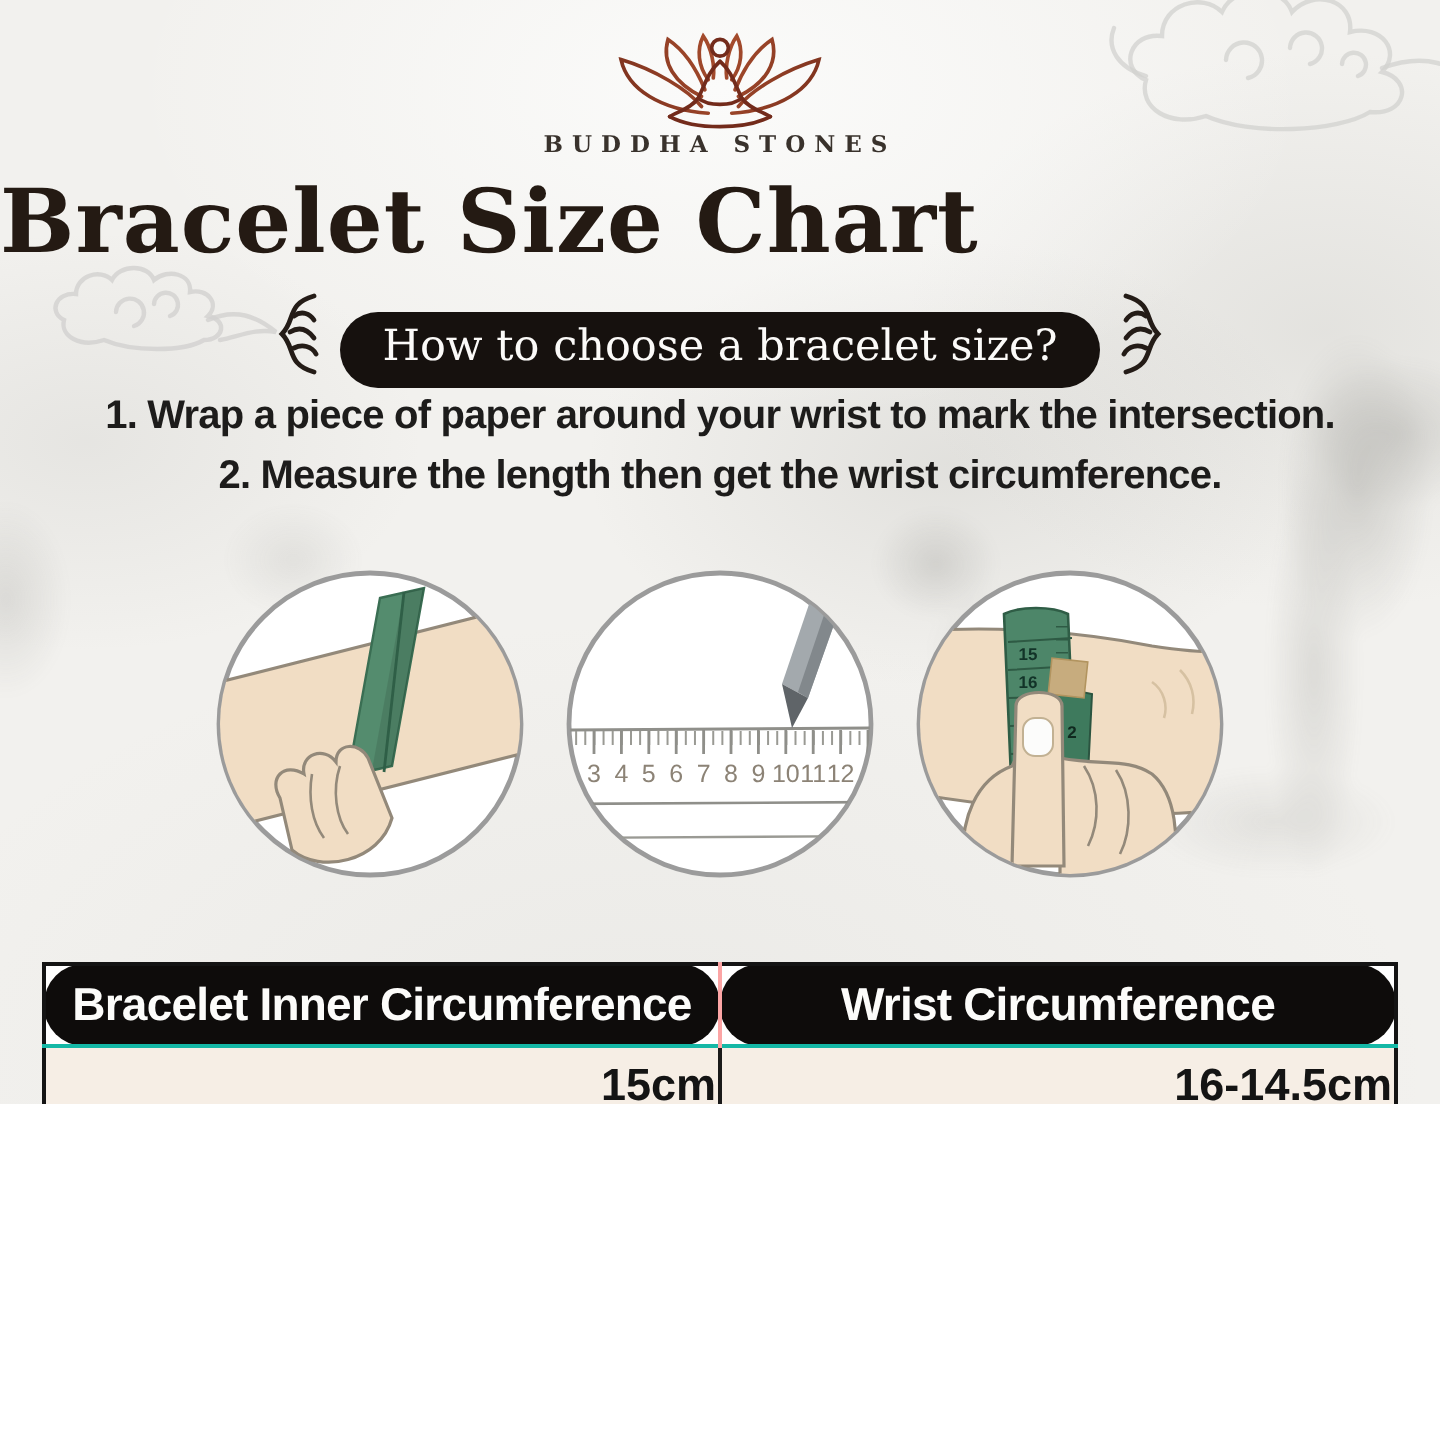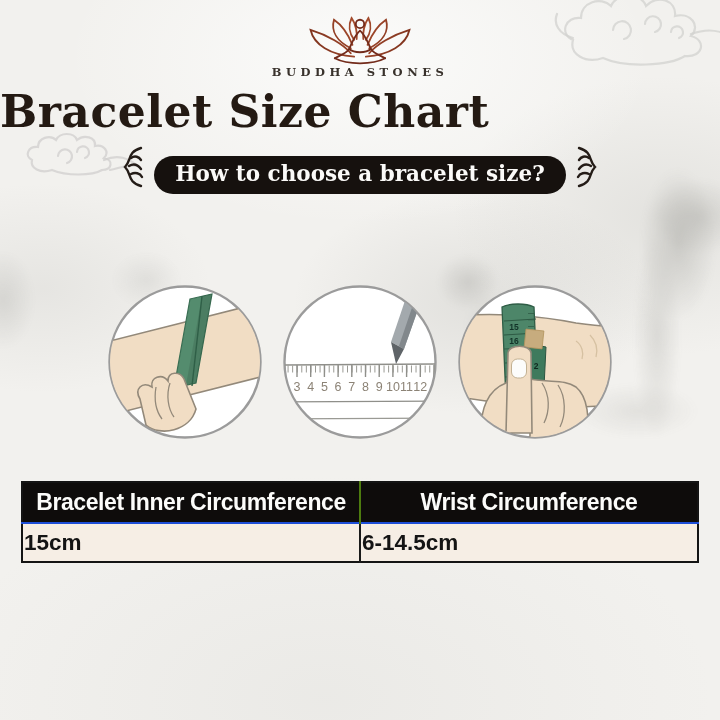--- a/index.html
+++ b/index.html
@@ -1,18 +1,18 @@
 <!DOCTYPE html>
 <html><head>
 <meta charset="utf-8">
 <style>
   html,body{margin:0;padding:0;}
   body{width:720px;height:720px;font-family:"Liberation Sans",sans-serif;}
   .stage{
-    position:relative;width:720px;height:720px;overflow:hidden;
+    position:relative;width:720px;height:552px;overflow:hidden;
     background:
       radial-gradient(420px 240px at 50% 8%, #fbfbfa 0%, rgba(251,251,250,0) 70%),
       radial-gradient(300px 200px at 92% 30%, rgba(168,168,162,.20) 0%, rgba(168,168,162,0) 70%),
       radial-gradient(260px 160px at 66% 42%, rgba(150,150,144,.18) 0%, rgba(150,150,144,0) 70%),
       radial-gradient(240px 150px at 6% 40%, rgba(160,160,155,.15) 0%, rgba(160,160,155,0) 70%),
       radial-gradient(520px 300px at 45% 97%, rgba(190,190,185,.14) 0%, rgba(190,190,185,0) 75%),
       #f2f1ee;
   }
   
   .mtn{position:absolute;filter:blur(2.5px);pointer-events:none;}
@@ -39,37 +39,37 @@
   .logo{position:absolute;top:13px;left:50%;transform:translateX(-50%);}
   .brand{position:absolute;top:65px;left:0;width:100%;text-align:center;
     font-family:"DejaVu Serif",serif;font-weight:700;font-size:11.5px;
     letter-spacing:4.5px;color:#39322c;}
   .title{position:absolute;top:86px;left:0;width:100%;text-align:left;
     font-family:"DejaVu Serif",serif;font-weight:700;font-size:44px;
     color:#241a13;letter-spacing:.5px;}
   .badge-row{position:absolute;top:140px;left:0;width:100%;
     display:flex;justify-content:center;align-items:center;gap:9px;}
   .badge{background:#16110e;color:#fbfaf8;font-family:"DejaVu Serif",serif;
-    font-weight:700;font-size:21.5px;line-height:1;padding:7px 21px 9px;border-radius:19px;margin-top:16px;}
+    font-weight:400;font-size:21.5px;line-height:1;padding:7px 21px 9px;border-radius:19px;margin-top:16px;}
   .ornament path{stroke:#241c17;stroke-width:2.4;fill:none;stroke-linecap:round;}
   .ornament.flip{transform:scaleX(-1);}
   .instructions{position:absolute;top:193px;left:0;width:100%;text-align:center;
     font-size:20px;font-weight:700;color:#1d1c1b;line-height:30px;letter-spacing:-.4px;}
   
   .circles{position:absolute;top:283px;left:0;width:100%;
     display:flex;justify-content:center;gap:17px;}
   
   .size-table{position:absolute;top:481px;left:21px;width:678px;
     border-collapse:collapse;table-layout:fixed;background:#fff;
     border:2px solid #141414;}
   .size-table th{background:#0e0c0b;color:#fcfcfa;font-size:23px;font-weight:700;
-    height:37px;letter-spacing:-.4px;}
-  .size-table th + th{border-left:2px solid #4d7c0f;}
-  .size-table td{font-size:22.5px;font-weight:700;text-align:left;height:35px;
-    color:#141414;border-top:2px solid #1d4ed8;}
+    height:37px;letter-spacing:-.4px;border-radius:20px;}
+  .size-table th + th{border-left:2px solid #fca5a5;}
+  .size-table td{font-size:22.5px;font-weight:700;text-align:right;height:35px;
+    color:#141414;border-top:2px solid #14b8a6;}
   .size-table td + td{border-left:2px solid #1a1a1a;}
   .size-table tr.alt td{background:#f6eee5;}
 </style>
 </head>
 <body>
 
 <div class="stage">
 
   <div class="mtn mtn-right"></div>
   <div class="mtn mtn-center"></div>
@@ -126,20 +126,24 @@
     </svg>
     <div class="badge">How to choose a bracelet size?</div>
     <svg class="ornament flip" width="26" height="42" viewBox="0 0 26 42">
       <path d="M22,2 C8,6 13,14 6,21 C13,28 8,36 22,40"></path>
       <path d="M12,12 c4,-3 8,-1 10,2"></path>
       <path d="M10,20 c5,-3 9,-1 12,3"></path>
       <path d="M12,28 c4,-2 9,-1 11,3"></path>
     </svg>
   </div>
 
+  <div class="instructions">
+    <div>1. Wrap a piece of paper around your wrist to mark the intersection.</div>
+    <div>2. Measure the length then get the wrist circumference.</div>
+  </div>
 
   <div class="circles">
 
     <svg width="158" height="158" viewBox="0 0 158 158">
       <defs>
           <clipPath id="c1">
             <circle cx="79" cy="79" r="75"></circle>
           </clipPath>
         </defs>
       <circle cx="79" cy="79" r="75.5" fill="#ffffff" stroke="#9b9b9b" stroke-width="2.4"></circle>
@@ -217,18 +221,18 @@
   <table class="size-table">
     <thead>
       <tr>
         <th>Bracelet Inner Circumference</th>
         <th>Wrist Circumference</th>
       </tr>
     </thead>
     <tbody>
       <tr class="alt">
         <td>15cm</td>
-        <td>6-14.5cm</td>
+        <td>16-14.5cm</td>
       </tr>
     </tbody>
   </table>
 
 </div>
 
 </body></html>

